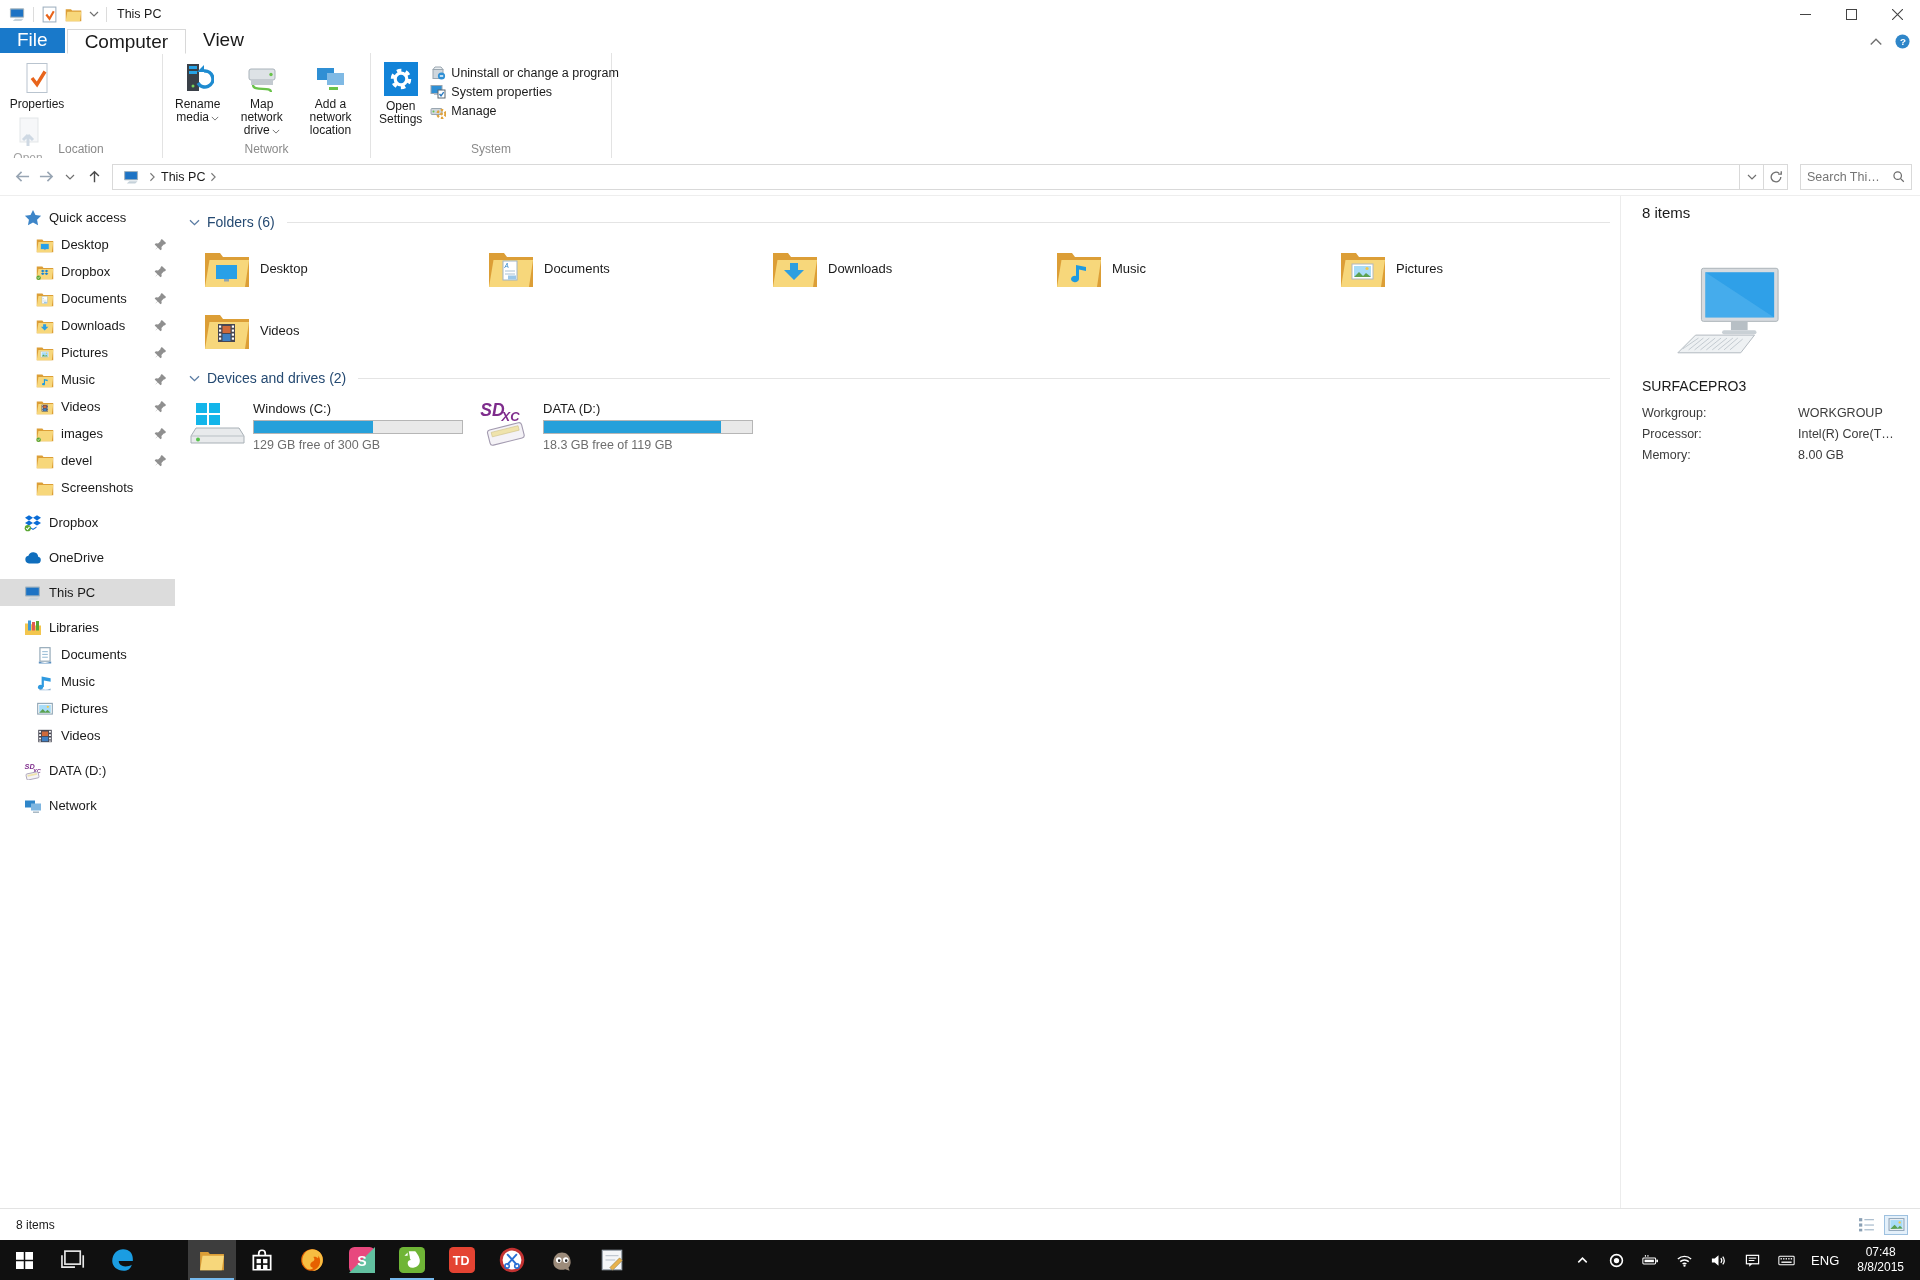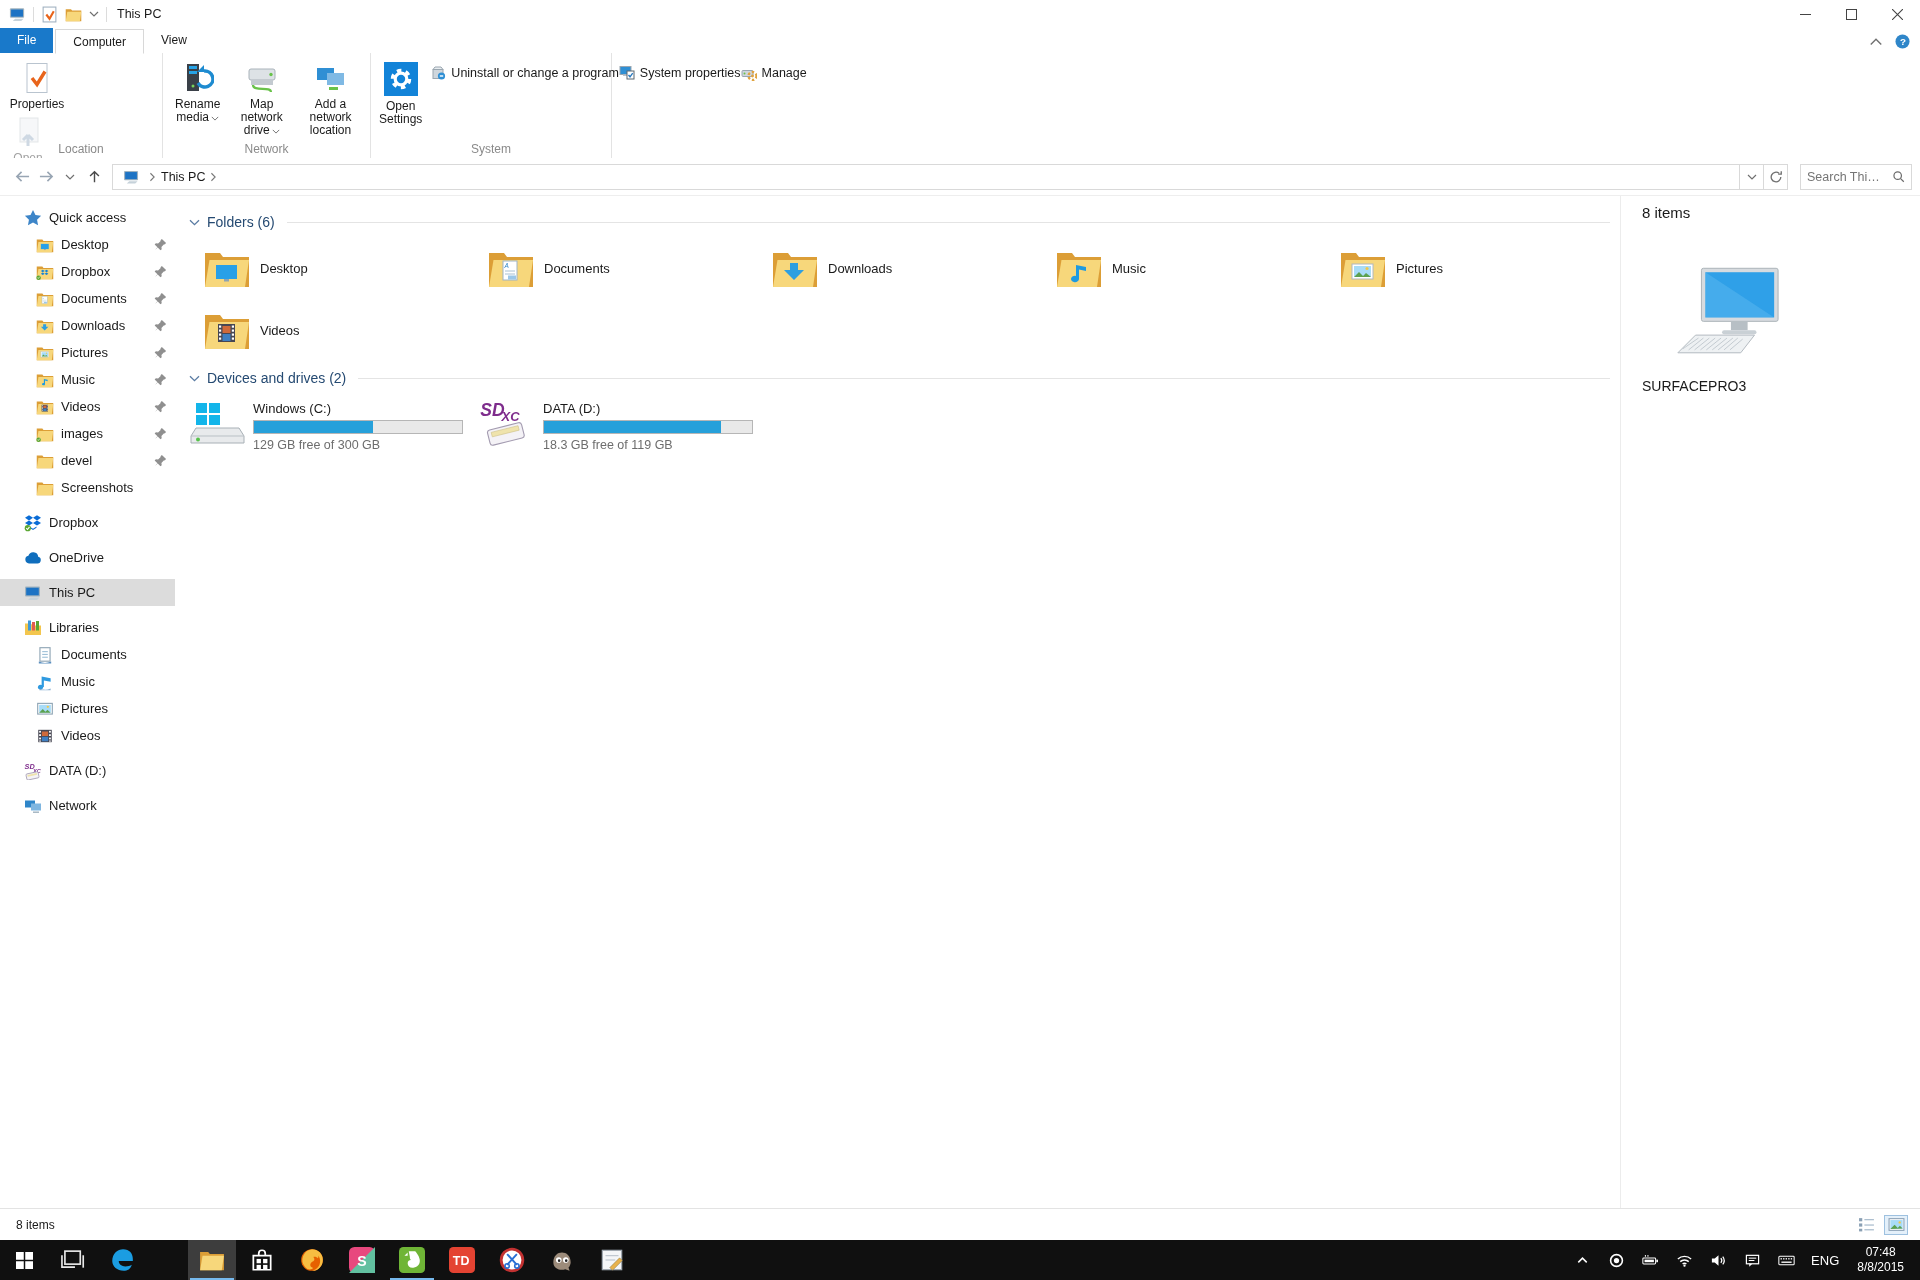--- a/index.html
+++ b/index.html
@@ -14,38 +14,38 @@
   #qat{display:flex;align-items:center;gap:7px;padding-left:9px;}
   .qat-ic{width:17px;height:17px;}
   .qat-sep{width:1px;height:15px;background:#dcdcdc;}
   #win-title{margin-left:10px;font-size:12.5px;color:#1a1a1a;}
   #win-btns{margin-left:auto;display:flex;height:28px;}
   .wbtn{width:46px;height:28px;display:flex;align-items:center;justify-content:center;}
   .wbtn .ic{width:11px;height:11px;}
 
   
   #tabrow{position:absolute;top:28px;left:0;right:0;height:25px;background:#fff;border-bottom:1px solid #d8d8d8;display:flex;align-items:flex-end;}
-  .tab{height:25px;line-height:24px;padding:0 17px;font-size:12px;box-sizing:border-box;}
+  .tab{height:25px;line-height:24px;padding:0 17px;font-size:19px;box-sizing:border-box;}
   .tab.file{background:#1979ca;color:#fff;margin-right:2px;}
   .tab.active{background:#fff;border:1px solid #d8d8d8;border-bottom:1px solid #fff;margin-bottom:-1px;z-index:2;}
   #tabrow-right{margin-left:auto;display:flex;align-items:center;gap:12px;padding-right:10px;padding-bottom:4px;}
   #tabrow-right .ic{width:14px;height:12px;}
   #tabrow-right .help{width:15px;height:15px;}
 
   
   #ribbon{position:absolute;top:53px;left:0;right:0;height:105px;background:#fff;border-bottom:1px solid #d4d4d4;display:flex;}
   .rgroup{position:relative;display:flex;align-items:flex-start;padding:4px 6px 18px 6px;border-right:1px solid #e3e3e3;box-sizing:border-box;}
   .rgroup-label{position:absolute;left:0;right:0;bottom:2px;text-align:center;font-size:12px;color:#8a8a8a;}
   .rbtn{display:flex;flex-direction:column;align-items:center;padding-top:5px;margin:0 2px;}
   .rbtn .bic{width:32px;height:32px;}
   .rbtn .lbl{margin-top:4px;font-size:12px;line-height:13px;text-align:center;color:#1a1a1a;}
   .rbtn.disabled .lbl{color:#a2a2a2;}
   .rbtn.disabled .bic{opacity:.5;}
   .car{display:inline-block;width:8px;height:5px;margin-left:2px;}
-  #sys-stack{display:flex;flex-direction:row;justify-content:space-between;margin-left:6px;padding-top:6px;}
+  #sys-stack{display:flex;flex-direction:column;justify-content:space-between;margin-left:6px;padding-top:6px;}
   .srow{display:flex;align-items:center;height:19px;}
   .srow .sic{width:16px;height:16px;margin-right:5px;}
   .srow .stxt{font-size:12.5px;color:#1a1a1a;white-space:nowrap;}
 
   
   #addressbar{position:absolute;top:158px;left:0;right:0;height:38px;background:#fff;border-bottom:1px solid #eee;display:flex;align-items:center;padding:0 8px 0 10px;box-sizing:border-box;}
   .nav-ic{width:24px;height:24px;display:flex;align-items:center;justify-content:center;}
   .nav-ic .ic{width:17px;height:15px;}
   .nav-ic.small .ic{width:10px;height:6px;}
   #crumb-box{flex:1;height:26px;border:1px solid #d9d9d9;background:#fff;display:flex;align-items:center;padding:0 6px;margin-left:6px;box-sizing:border-box;}
@@ -867,20 +867,34 @@
           <rect x="36" y="6" width="70" height="46" fill="#2fa0e8"></rect>
           <path d="M36 6L106 52H36z" fill="#5cb8f0" opacity=".5"></path>
           <rect x="62" y="56" width="17" height="9" fill="#b7bfc5"></rect>
           <rect x="53" y="65" width="35" height="4" rx="2" fill="#c9d0d5"></rect>
           <path d="M8 88L26 70h60L72 88z" fill="#eef1f3" stroke="#b3bac0"></path>
           <g stroke="#c3cad0">
             <path d="M13 84L29 73M19 85L34 73M25 85L40 73M31 85L46 73M37 85L52 73M43 85L58 73M49 85L64 73M55 85L69 73M61 85L74 74"></path>
           </g>
         </svg></div>
     <div id="device-name">SURFACEPRO3</div>
+    <div id="details-rows">
+        <div class="drow">
+          <span class="dl">Workgroup:</span>
+          <span class="dv">WORKGROUP</span>
+        </div>
+        <div class="drow">
+          <span class="dl">Processor:</span>
+          <span class="dv">Intel(R) Core(T…</span>
+        </div>
+        <div class="drow">
+          <span class="dl">Memory:</span>
+          <span class="dv">8.00 GB</span>
+        </div>
+      </div>
   </div>
 </div>
 
 <div id="statusbar">
   <span id="status-count">8 items</span>
   <div id="view-toggles">
     <div class="vbtn">
         <span class="ic">
           <svg viewBox="0 0 16 14">
             <g fill="#8aa0b4">

